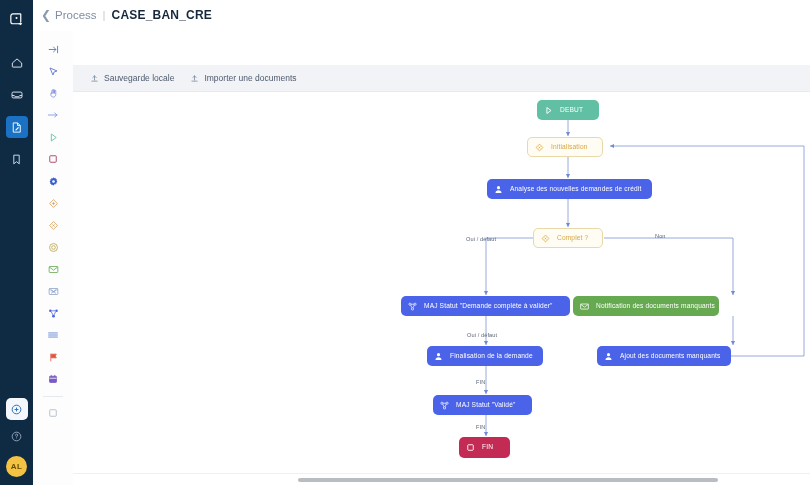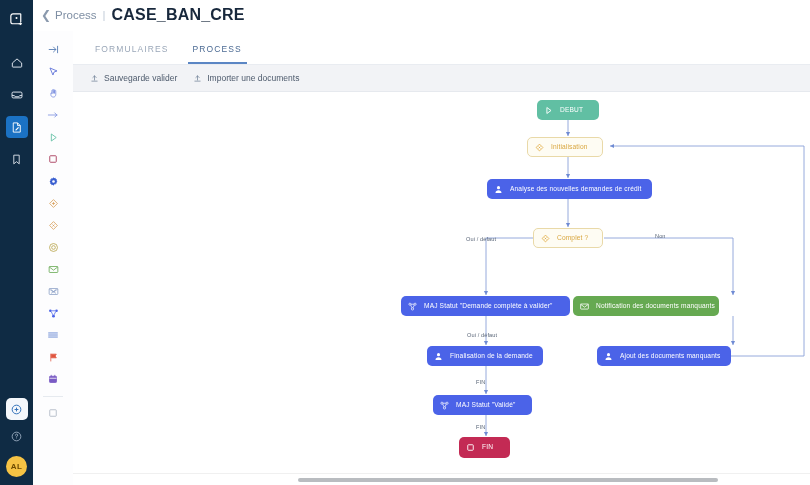--- a/index.html
+++ b/index.html
@@ -45,21 +45,21 @@
 
   
   .header {
     position:absolute; left:33px; top:0; width:777px; height:31px;
     background:#ffffff; display:flex; align-items:center; padding-left:8px;
     border-bottom: 1px solid #ffffff;
   }
   .bc-back { color:#8a99ad; font-size:12px; margin-right:4px; }
   .bc-proc { color:#7f8fa4; font-size:11.5px; }
   .bc-sep  { color:#c3cdd9; font-size:11.5px; margin:0 6px; }
-  .bc-title{ color:#18283c; font-size:16px; font-weight:bold; letter-spacing:.2px; }
+  .bc-title{ color:#18283c; font-size:12px; font-weight:bold; letter-spacing:.2px; }
 
   
   .tools {
     position:absolute; left:33px; top:31px; width:40px; height:454px;
     background:#fdfdfe;
     display:flex; flex-direction:column; align-items:center;
     padding-top: 7px;
   }
   .tool {
     width: 26px; height: 22px;
@@ -320,33 +320,29 @@
 
     <div class="tools-divider"></div>
 
     <div class="tool">
       <svg width="12" height="12" viewBox="0 0 24 24" fill="none" stroke="#aab3bf" stroke-width="1.6">
         <rect x="5.5" y="5.5" width="13" height="13" rx="1.2"></rect>
       </svg>
     </div>
   </div>
 
-  <div class="tabbar">
-    <div class="tab">FORMULAIRES</div>
-    <div class="tab active">PROCESS</div>
-  </div>
 
   <div class="subbar">
     <div class="sb-item">
       <svg width="9" height="9" viewBox="0 0 24 24" fill="none" stroke="#6b7c93" stroke-width="1.9" stroke-linecap="round" stroke-linejoin="round">
         <path d="M12 16V5"></path>
           <path d="M7.5 9.5L12 5l4.5 4.5"></path>
           <path d="M5 19h14"></path>
       </svg>
-      <span class="lbl">Sauvegarde valider</span>
+      <span class="lbl">Sauvegarde locale</span>
     </div>
     <div class="sb-item">
       <svg width="9" height="9" viewBox="0 0 24 24" fill="none" stroke="#6b7c93" stroke-width="1.9" stroke-linecap="round" stroke-linejoin="round">
         <path d="M12 16V5"></path>
           <path d="M7.5 9.5L12 5l4.5 4.5"></path>
           <path d="M5 19h14"></path>
       </svg>
       <span class="lbl">Importer une documents</span>
     </div>
   </div>

